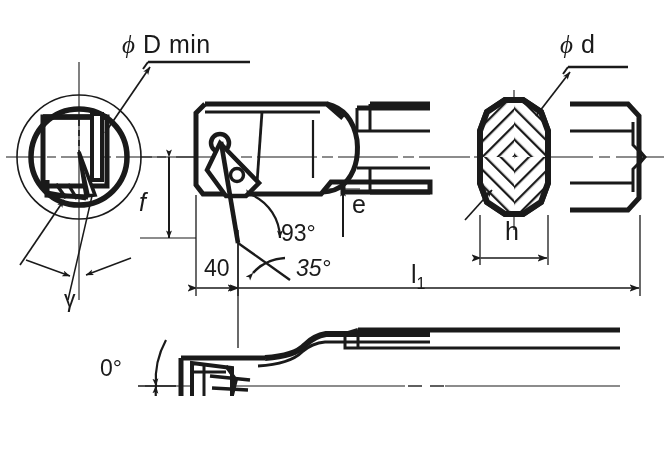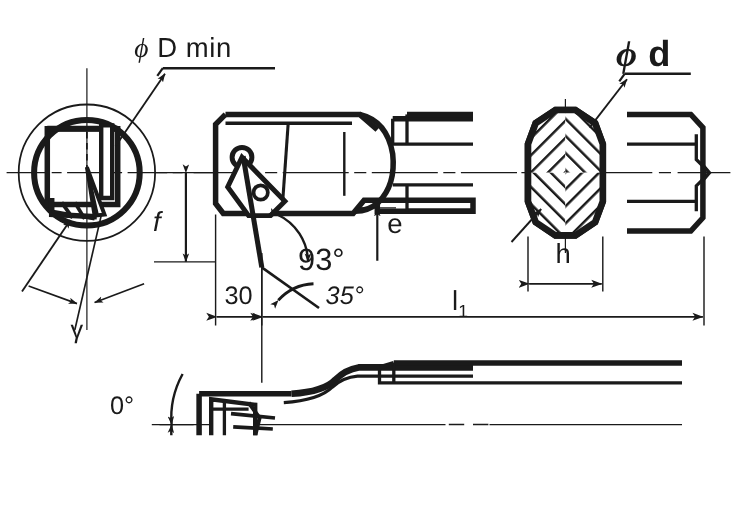--- a/index.html
+++ b/index.html
@@ -26,24 +26,24 @@
   }
   .lbl {
     position: absolute;
     color: #1a1a1a;
     font-family: "Liberation Sans", sans-serif;
     white-space: nowrap;
     line-height: 1;
     user-select: none;
   }
   .lbl-dmin { left: 122px; top: 32px; font-size: 25px; letter-spacing: 0.5px; }
-  .lbl-phid { left: 560px; top: 32px; font-size: 33px; letter-spacing: 0.5px; font-weight: bold; }
+  .lbl-phid { left: 560px; top: 32px; font-size: 25px; letter-spacing: 0.5px; }
   .lbl-f    { left: 139px; top: 190px; font-size: 25px; font-style: italic; }
   .lbl-e    { left: 352px; top: 192px; font-size: 25px; }
-  .lbl-93   { left: 271px; top: 222px; font-size: 28px; }
+  .lbl-93   { left: 281px; top: 222px; font-size: 23px; }
   .lbl-35   { left: 296px; top: 257px; font-size: 23px; font-style: italic; }
   .lbl-20   { left: 204px; top: 257px; font-size: 23px; }
   .lbl-l1   { left: 411px; top: 262px; font-size: 25px; }
   .lbl-l1 sub { font-size: 16px; }
   .lbl-h    { left: 505px; top: 219px; font-size: 25px; }
   .lbl-gamma{ left: 64px;  top: 288px; font-size: 23px; }
   .lbl-0deg { left: 100px; top: 357px; font-size: 23px; }
   .phi { font-style: italic; font-family: "Liberation Serif", serif; }
 </style>
 </head>
@@ -270,21 +270,21 @@
 
   <div class="lbl lbl-phid">
     <span class="phi">ϕ</span>
     <span>d</span>
   </div>
 
   <div class="lbl lbl-f">f</div>
   <div class="lbl lbl-e">e</div>
   <div class="lbl lbl-93">93°</div>
   <div class="lbl lbl-35">35°</div>
-  <div class="lbl lbl-20">30</div>
+  <div class="lbl lbl-20">40</div>
 
   <div class="lbl lbl-l1">
     <span>l</span><sub>1</sub>
   </div>
 
   <div class="lbl lbl-h">h</div>
   <div class="lbl lbl-gamma">γ</div>
   <div class="lbl lbl-0deg">0°</div>
 
 </div>

